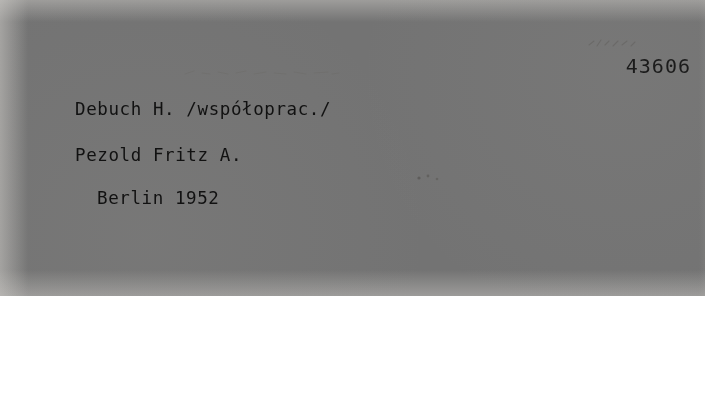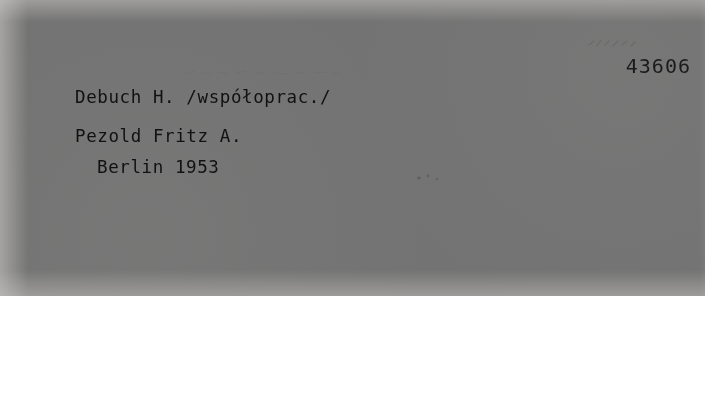--- a/index.html
+++ b/index.html
@@ -72,24 +72,25 @@
     top: 82px;
     left: 75px;
     width: 540px;
   }
   .line {
     font-size: 17.5px;
     line-height: 31px;
     letter-spacing: 0.6px;
     white-space: pre;
     color: #111111;
+    margin-top: 12px;
   }
   .line.indent-1 { padding-left: 100px; }
   .line.indent-2 { padding-left: 22px; }
-  .line.gap { margin-top: 8px; }
+  .line.gap { margin-top: 15px; }
 
   .dots-mark {
     position: absolute;
     top: 172px;
     left: 413px;
     width: 40px;
     height: 18px;
     opacity: 0.55;
     pointer-events: none;
   }
@@ -108,21 +109,21 @@
 
   <div class="catalog-number">43606</div>
 
   <svg class="smudge-line" viewBox="0 0 160 10">
     <path d="M3 6 L12 3 M20 5 L28 6 M36 4 L46 6 M54 5 L64 3 M72 6 L84 4 M92 5 L104 6 M112 4 L124 6 M132 5 L146 4 M150 6 L157 5" stroke="#6a6864" stroke-width="1" fill="none" stroke-linecap="round"></path>
   </svg>
 
   <div class="entry">
     <div class="line">Debuch H. /współoprac./</div>
     <div class="line gap">Pezold Fritz A.</div>
-    <div class="line indent-2">Berlin 1953</div>
+    <div class="line indent-2">Berlin 1952</div>
   </div>
 
   <svg class="dots-mark" viewBox="0 0 40 18">
     <circle cx="6" cy="6" r="1.6" fill="#4d4b48"></circle>
     <circle cx="15" cy="4" r="1.4" fill="#55534f"></circle>
     <circle cx="24" cy="7" r="1.3" fill="#5a5854"></circle>
   </svg>
 
 </div>
 

